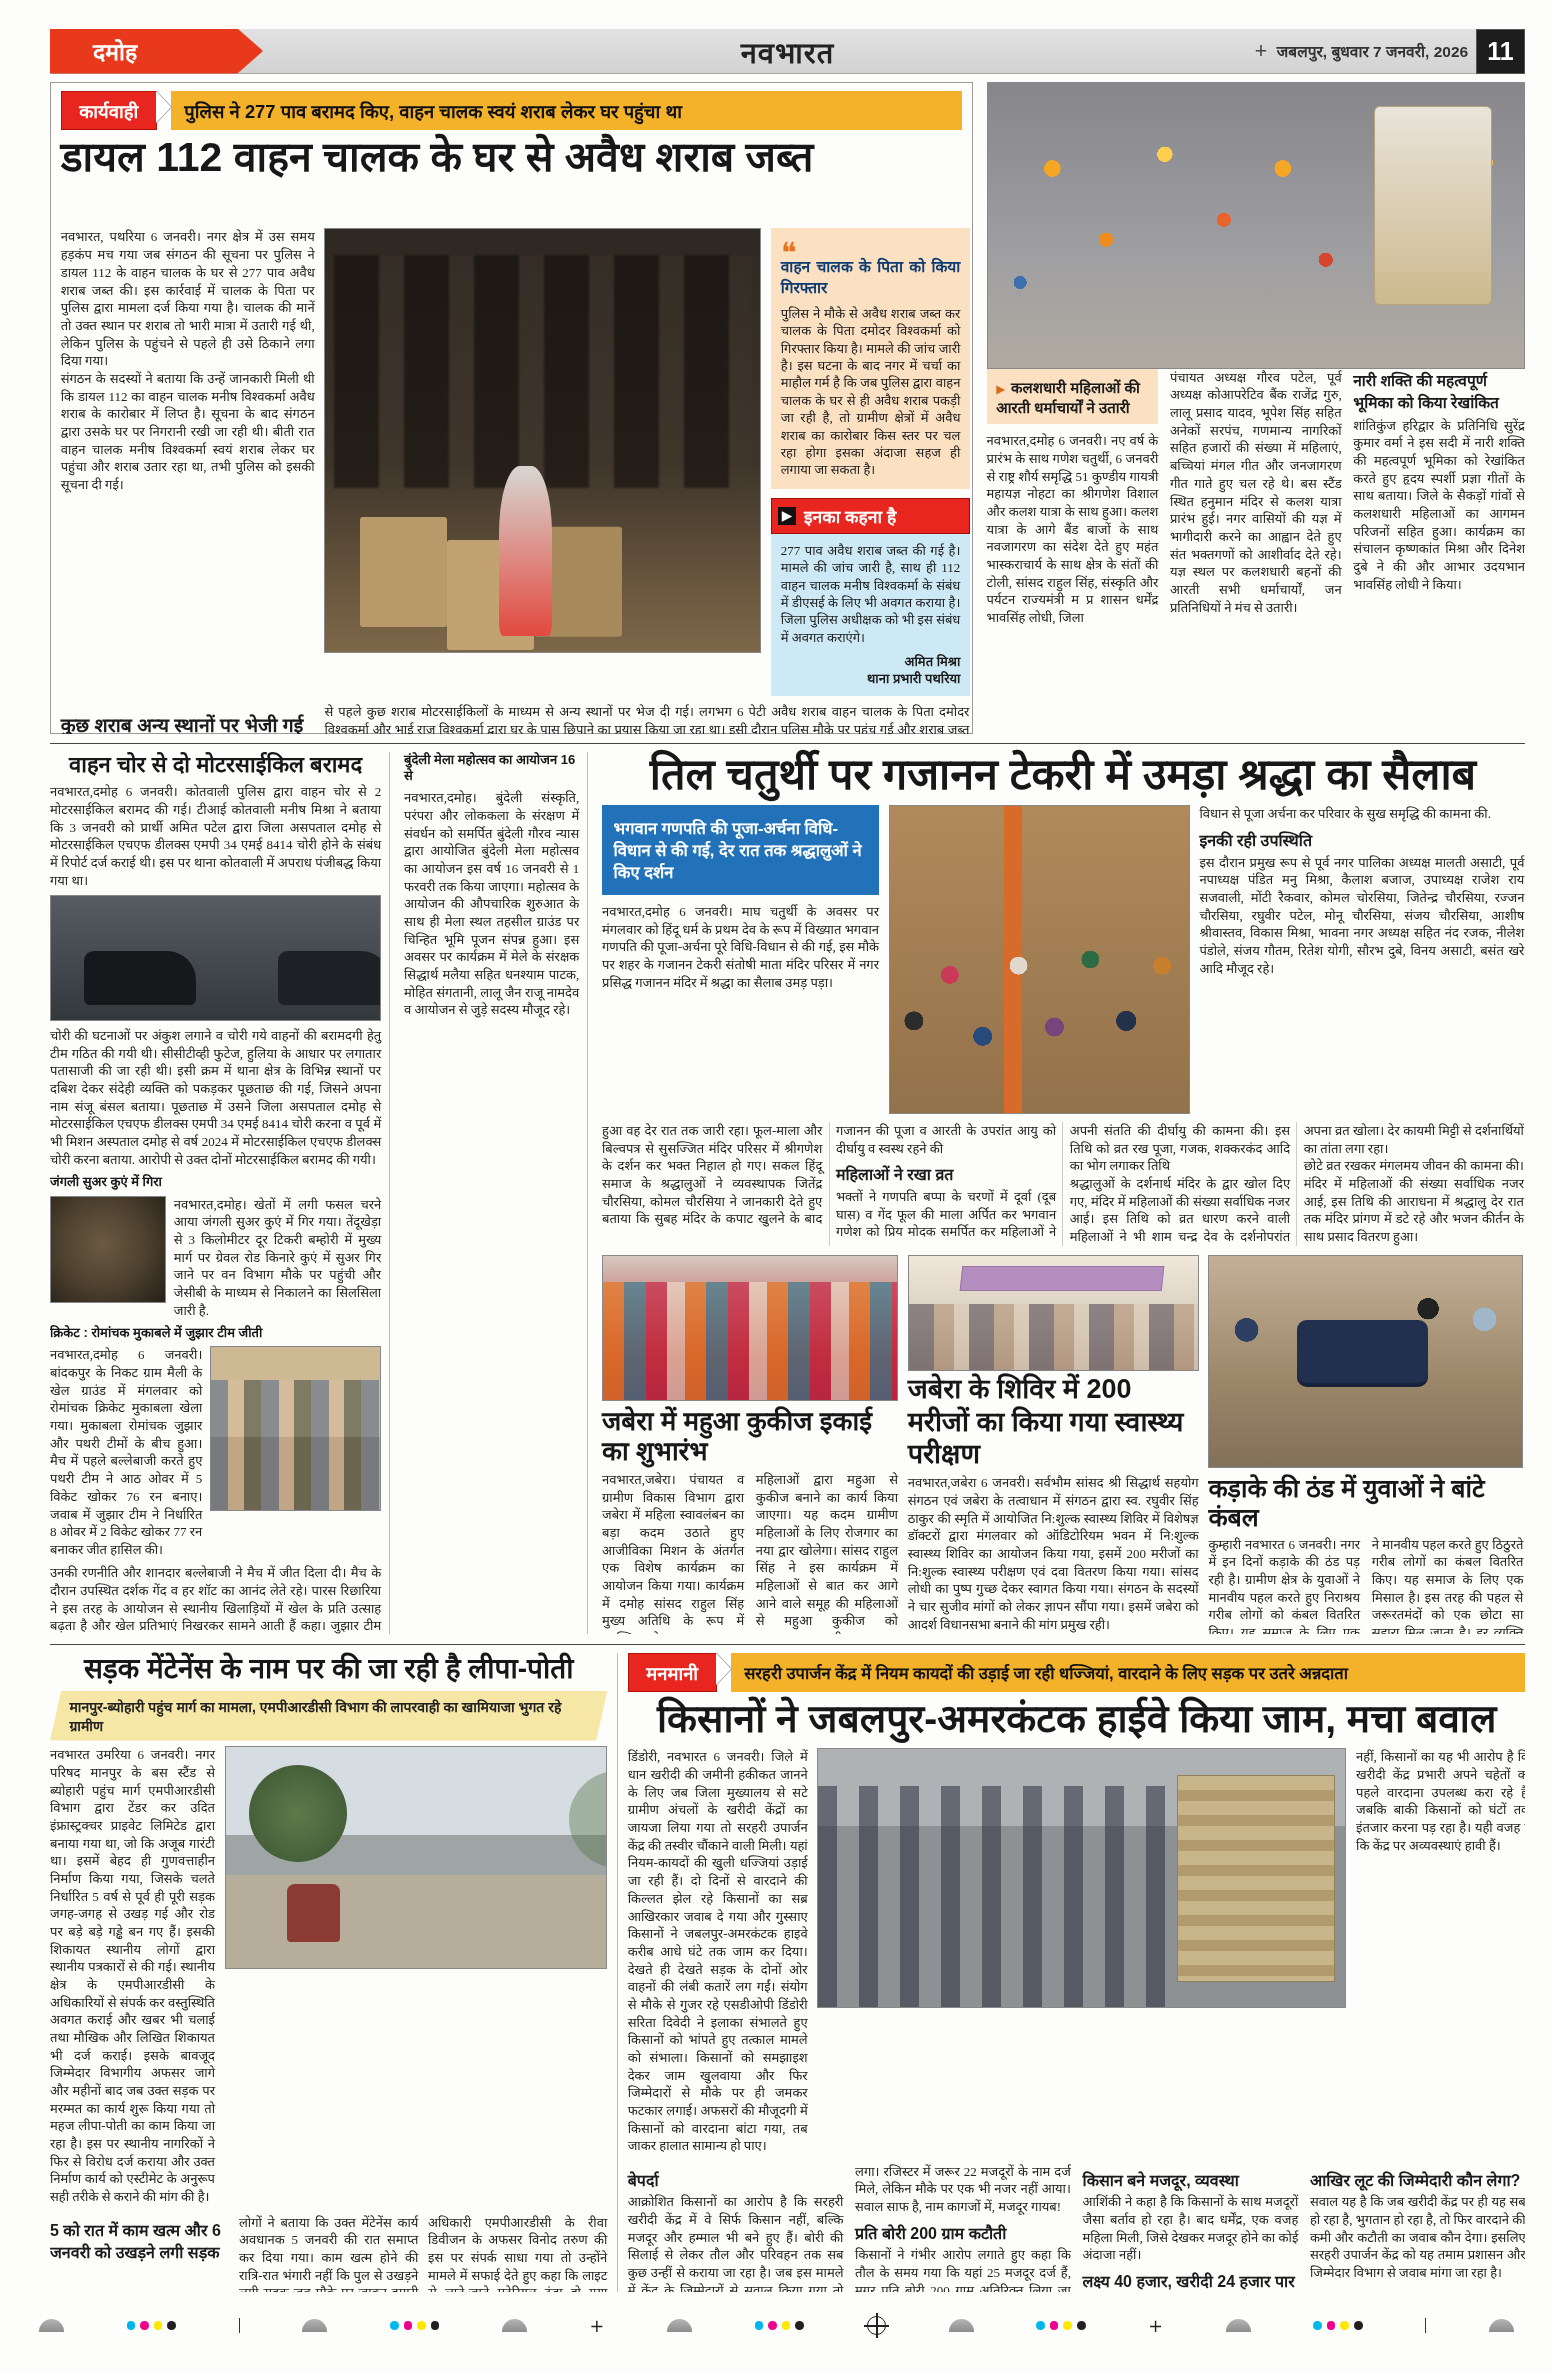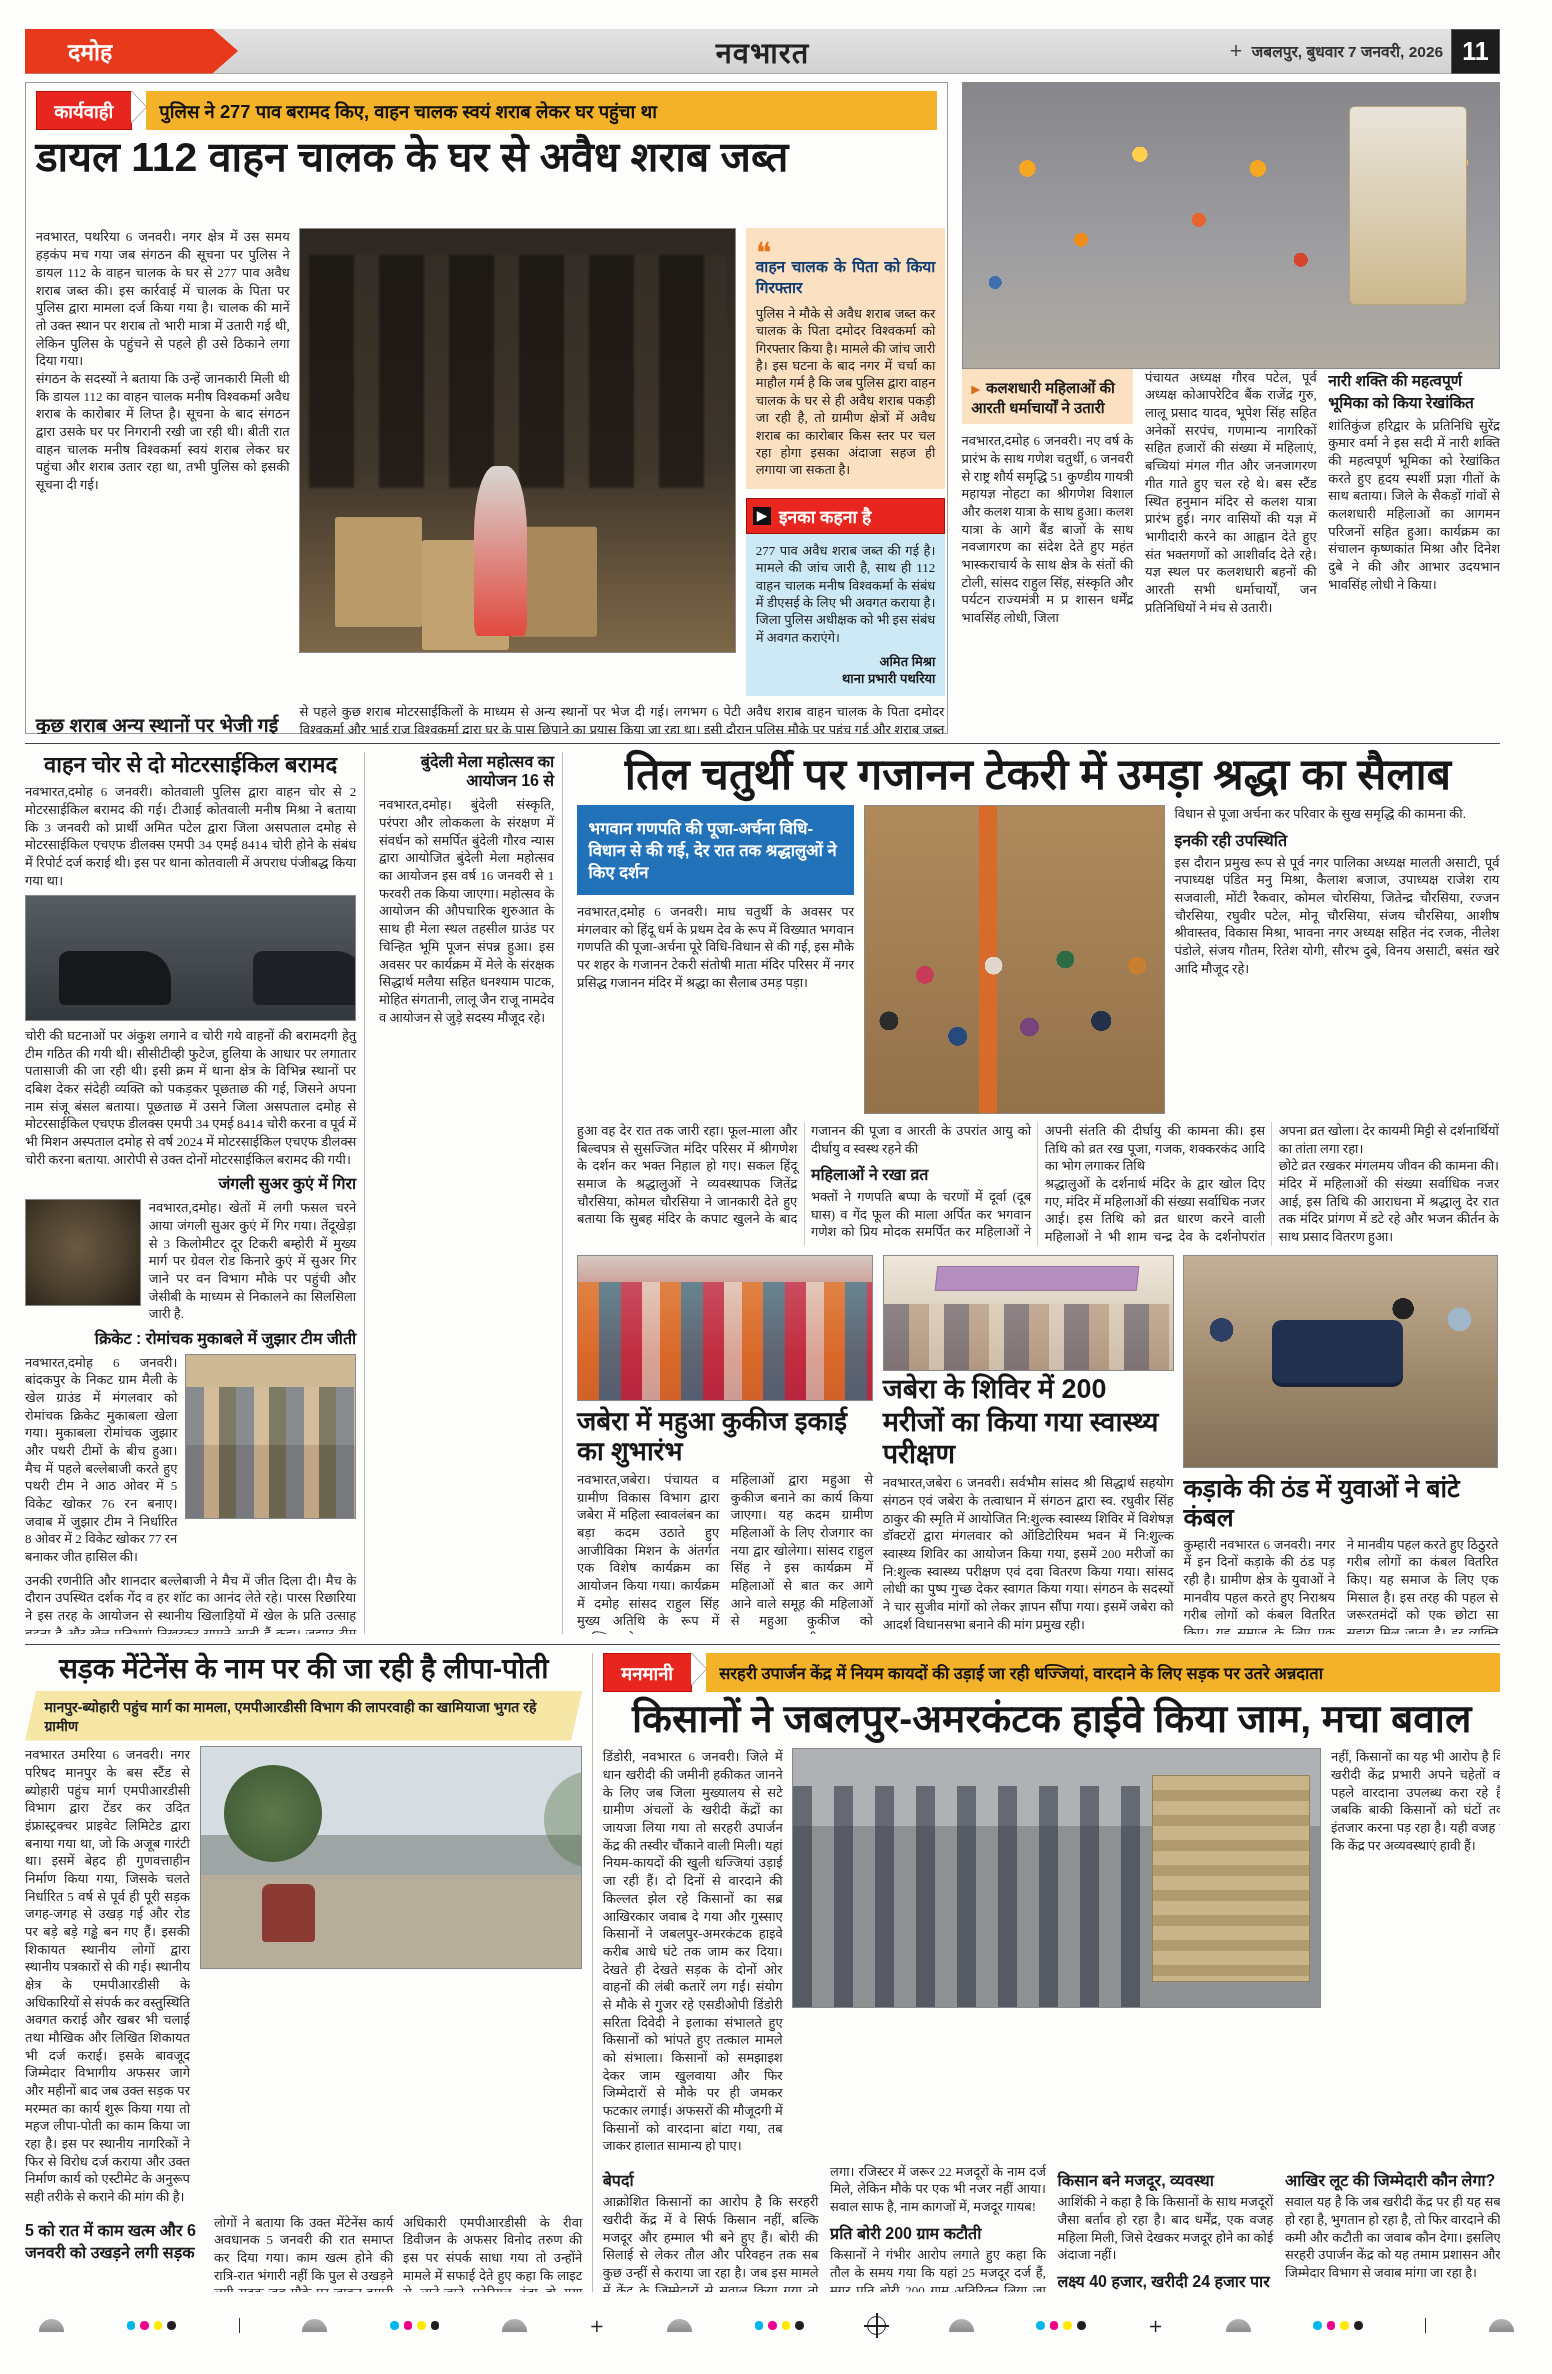--- a/index.html
+++ b/index.html
@@ -3,21 +3,21 @@
 <meta charset="utf-8">
 <style>
   * { margin:0; padding:0; box-sizing:border-box; }
   html,body { background:#efefef; }
   .page {
     position:relative; width:1553px; height:2375px; margin:0 auto;
     background:#fdfdfb; color:#1b1b1b;
     font-family:"Liberation Serif","DejaVu Serif",serif;
     overflow:hidden;
   }
-  .inner { position:absolute; left:25px; top:29px; width:1475px; }
+  .inner { position:absolute; left:50px; top:29px; width:1475px; }
   
   .masthead-row {
     height:45px; background:linear-gradient(#e2e2e2,#d2d2d2);
     display:flex; align-items:center; position:relative;
     border-bottom:1px solid #aaa;
   }
   .region-tag {
     background:#e8391d; color:#fff; font-family:"Liberation Sans","DejaVu Sans",sans-serif;
     font-weight:bold; font-size:23px; padding:5.8px 33px 5.8px 43px; height:45px;
     display:flex; align-items:center;
@@ -132,21 +132,21 @@
   .peach-box::before { content:"▶"; color:#d96d1c; margin-right:5.8px; font-size:11.6px; }
   .kalash-cols { display:grid; grid-template-columns:1fr 1fr 1fr; gap:11.6px; }
   .subhead-blue { font-family:"Liberation Sans","DejaVu Sans",sans-serif; font-weight:bold; font-size:15.5px; margin-bottom:3.9px; }
   
   .mid { display:grid; grid-template-columns:340px 184px 922px; gap:14px; margin-top:9.7px; height:891px; overflow:hidden;
          border-top:1.9px solid #444; padding-top:7.8px; }
   .colA > * + * , .colB > * + * { margin-top:5.8px; }
   .colA { border-right:1px solid #bbb; padding-right:7.8px; }
   .colB { border-right:1px solid #bbb; padding-right:7.8px; }
   .h-col { font-size:22px; line-height:1.15; text-align:center; }
-  .h-col-sm { font-size:16px; line-height:1.2; text-align:right; }
+  .h-col-sm { font-size:13px; line-height:1.2; text-align:left; }
   .h-til { font-size:43px; text-align:center; line-height:1.05; margin-bottom:7.8px; }
   .c-r1 { display:grid; grid-template-columns:277px 301px 325px; gap:9.7px; }
   .blue-box { background:#2272b9; color:#fff; font-family:"Liberation Sans","DejaVu Sans",sans-serif;
       font-weight:bold; font-size:16.5px; padding:11.6px 11.6px; line-height:1.35; }
   .c-r2 { column-count:4; column-gap:13.6px; column-rule:1px solid #ccc; margin-top:7.8px; }
   .c-r3 { display:grid; grid-template-columns:296px 291px 315px; gap:9.7px; margin-top:9.7px; }
   .h-mahua { font-size:26px; line-height:1.15; margin:5.8px 0 3.9px; }
   .h-camp { font-size:27px; line-height:1.2; margin:1.9px 0 3.9px; }
   .h-blanket { font-size:25px; line-height:1.15; margin:5.8px 0 3.9px; }
   .two-col { column-count:2; column-gap:11.6px; }

